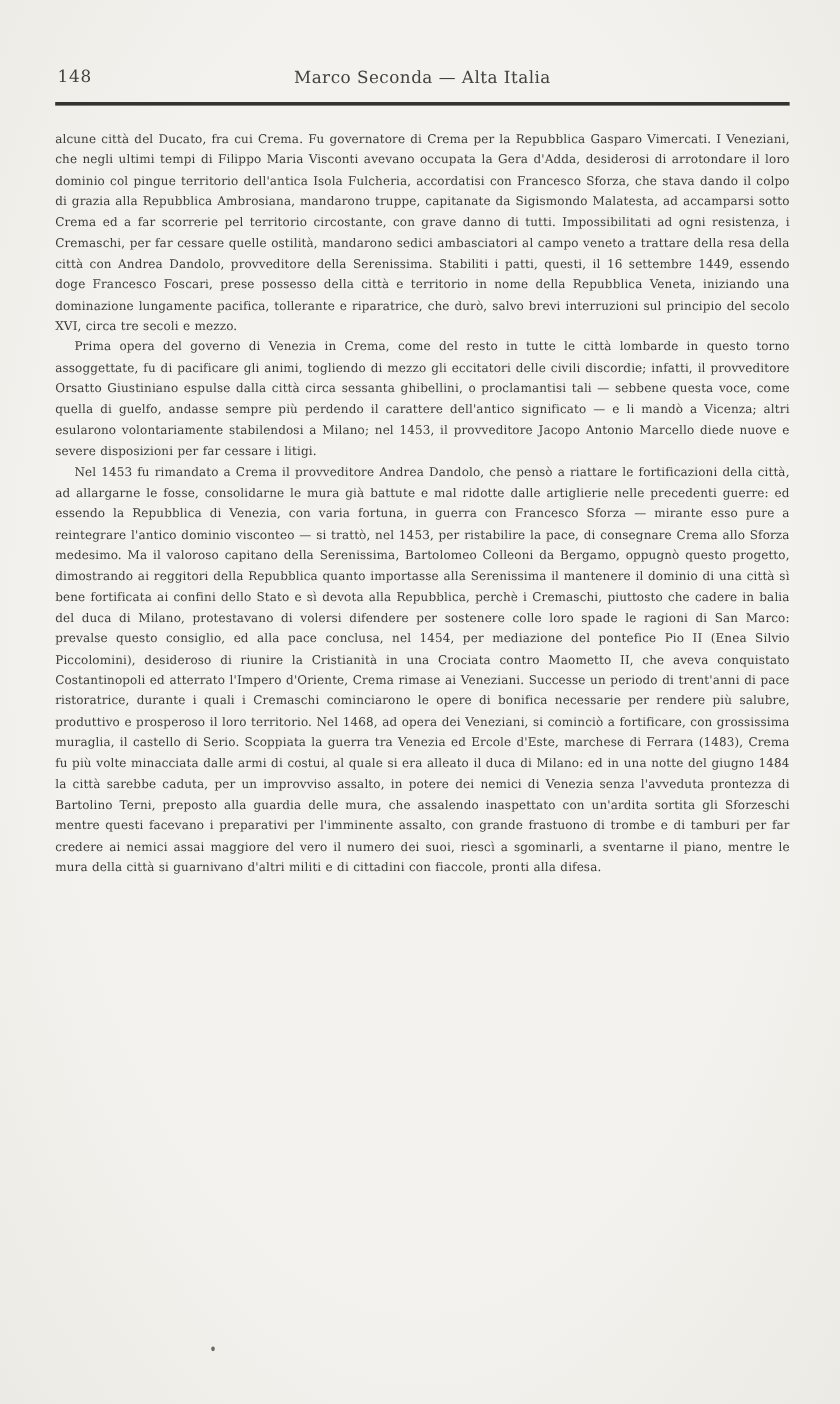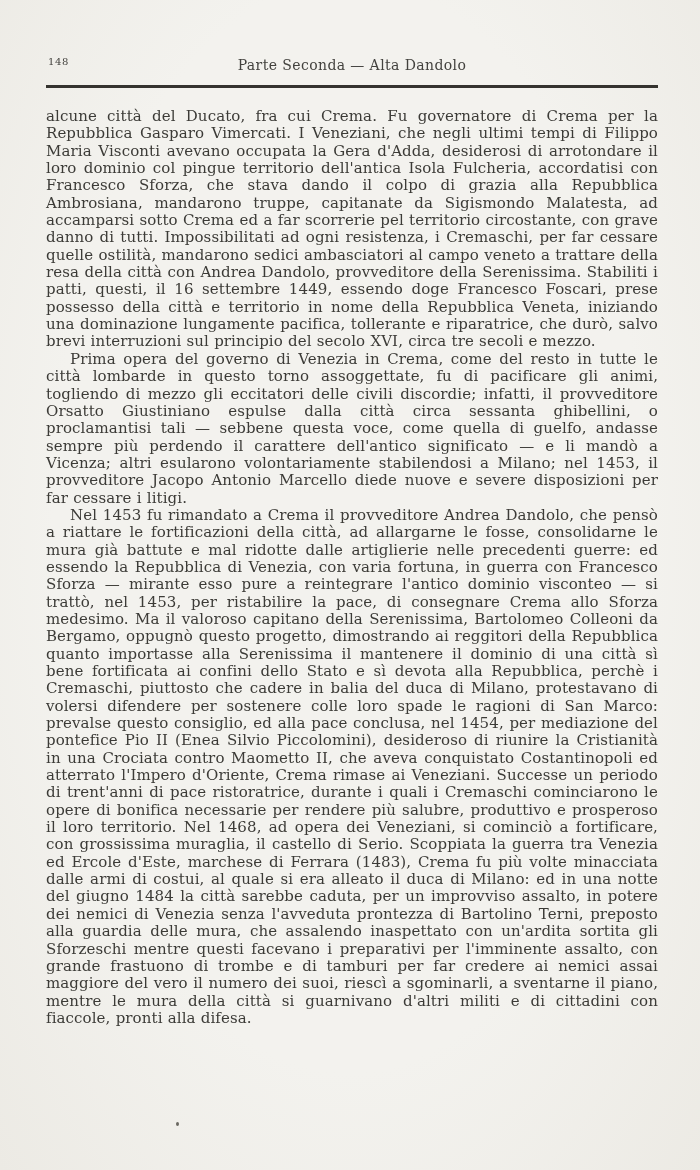--- a/index.html
+++ b/index.html
@@ -20,21 +20,21 @@
     overflow: hidden;
   }
   .header {
     position: relative;
     height: 20px;
   }
   .page-number {
     position: absolute;
     left: 2px;
     top: 0;
-    font-size: 10px;
+    font-size: 14px;
     letter-spacing: 0.6px;
     color: #43423e;
   }
   .header-title {
     position: absolute;
     left: 0;
     right: 0;
     top: 1px;
     text-align: center;
     font-size: 14px;
@@ -46,21 +46,21 @@
     border: 0;
     border-top: 3.5px solid #35332f;
     width: 100%;
   }
   .body-text {
     margin-top: 20px;
   }
   .body-text p {
     margin: 0;
     text-align: justify;
-    font-size: 15px;
+    font-size: 10px;
     line-height: 17.35px;
     letter-spacing: 0.1px;
     color: #3c3b37;
     word-spacing: 0.3px;
   }
   .body-text p.indent {
     text-indent: 1.6em;
   }
   .ink-speck {
     position: absolute;
@@ -72,21 +72,21 @@
     background: #6a6861;
   }
 </style>
 </head>
 <body>
 
 <div class="page">
 
   <div class="header">
     <span class="page-number">148</span>
-    <span class="header-title">Parte Seconda — Alta Dandolo</span>
+    <span class="header-title">Marco Seconda — Alta Italia</span>
   </div>
 
   <hr class="rule">
 
   <div class="body-text">
     <p>alcune città del Ducato, fra cui Crema. Fu governatore di Crema per la Repubblica Gasparo Vimercati. I Veneziani, che negli ultimi tempi di Filippo Maria Visconti avevano occupata la Gera d'Adda, desiderosi di arrotondare il loro dominio col pingue territorio dell'antica Isola Fulcheria, accordatisi con Francesco Sforza, che stava dando il colpo di grazia alla Repubblica Ambrosiana, mandarono truppe, capitanate da Sigismondo Malatesta, ad accamparsi sotto Crema ed a far scorrerie pel territorio circostante, con grave danno di tutti. Impossibilitati ad ogni resistenza, i Cremaschi, per far cessare quelle ostilità, mandarono sedici ambasciatori al campo veneto a trattare della resa della città con Andrea Dandolo, provveditore della Serenissima. Stabiliti i patti, questi, il 16 settembre 1449, essendo doge Francesco Foscari, prese possesso della città e territorio in nome della Repubblica Veneta, iniziando una dominazione lungamente pacifica, tollerante e riparatrice, che durò, salvo brevi interruzioni sul principio del secolo XVI, circa tre secoli e mezzo.</p>
     <p class="indent">Prima opera del governo di Venezia in Crema, come del resto in tutte le città lombarde in questo torno assoggettate, fu di pacificare gli animi, togliendo di mezzo gli eccitatori delle civili discordie; infatti, il provveditore Orsatto Giustiniano espulse dalla città circa sessanta ghibellini, o proclamantisi tali — sebbene questa voce, come quella di guelfo, andasse sempre più perdendo il carattere dell'antico significato — e li mandò a Vicenza; altri esularono volontariamente stabilendosi a Milano; nel 1453, il provveditore Jacopo Antonio Marcello diede nuove e severe disposizioni per far cessare i litigi.</p>
     <p class="indent">Nel 1453 fu rimandato a Crema il provveditore Andrea Dandolo, che pensò a riattare le fortificazioni della città, ad allargarne le fosse, consolidarne le mura già battute e mal ridotte dalle artiglierie nelle precedenti guerre: ed essendo la Repubblica di Venezia, con varia fortuna, in guerra con Francesco Sforza — mirante esso pure a reintegrare l'antico dominio visconteo — si trattò, nel 1453, per ristabilire la pace, di consegnare Crema allo Sforza medesimo. Ma il valoroso capitano della Serenissima, Bartolomeo Colleoni da Bergamo, oppugnò questo progetto, dimostrando ai reggitori della Repubblica quanto importasse alla Serenissima il mantenere il dominio di una città sì bene fortificata ai confini dello Stato e sì devota alla Repubblica, perchè i Cremaschi, piuttosto che cadere in balia del duca di Milano, protestavano di volersi difendere per sostenere colle loro spade le ragioni di San Marco: prevalse questo consiglio, ed alla pace conclusa, nel 1454, per mediazione del pontefice Pio II (Enea Silvio Piccolomini), desideroso di riunire la Cristianità in una Crociata contro Maometto II, che aveva conquistato Costantinopoli ed atterrato l'Impero d'Oriente, Crema rimase ai Veneziani. Successe un periodo di trent'anni di pace ristoratrice, durante i quali i Cremaschi cominciarono le opere di bonifica necessarie per rendere più salubre, produttivo e prosperoso il loro territorio. Nel 1468, ad opera dei Veneziani, si cominciò a fortificare, con grossissima muraglia, il castello di Serio. Scoppiata la guerra tra Venezia ed Ercole d'Este, marchese di Ferrara (1483), Crema fu più volte minacciata dalle armi di costui, al quale si era alleato il duca di Milano: ed in una notte del giugno 1484 la città sarebbe caduta, per un improvviso assalto, in potere dei nemici di Venezia senza l'avveduta prontezza di Bartolino Terni, preposto alla guardia delle mura, che assalendo inaspettato con un'ardita sortita gli Sforzeschi mentre questi facevano i preparativi per l'imminente assalto, con grande frastuono di trombe e di tamburi per far credere ai nemici assai maggiore del vero il numero dei suoi, riescì a sgominarli, a sventarne il piano, mentre le mura della città si guarnivano d'altri militi e di cittadini con fiaccole, pronti alla difesa.</p>
   </div>
 

